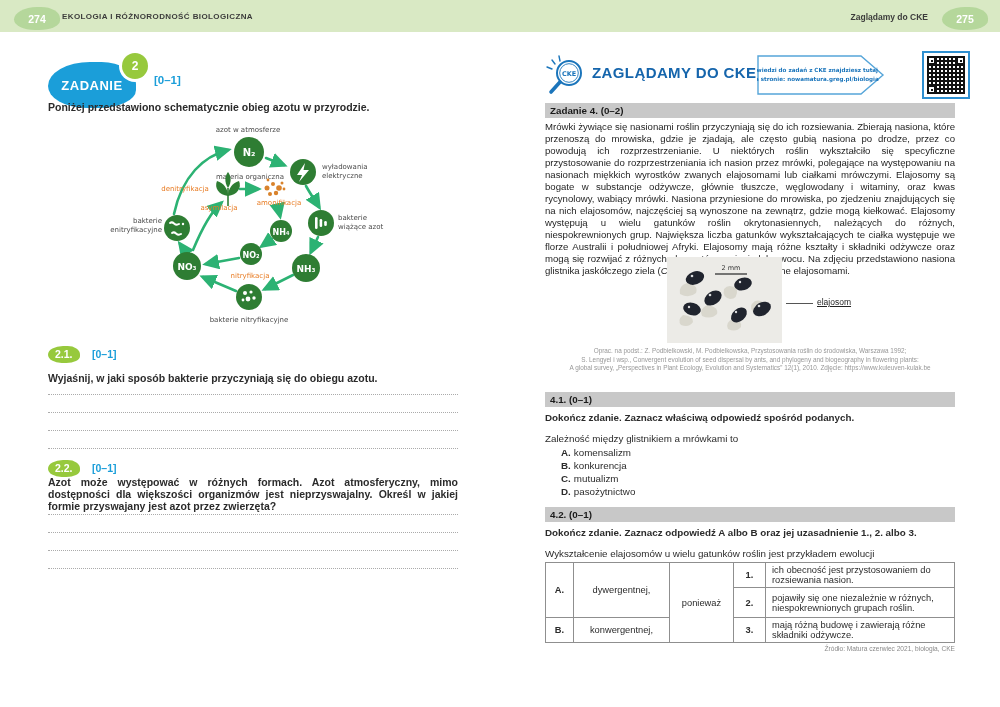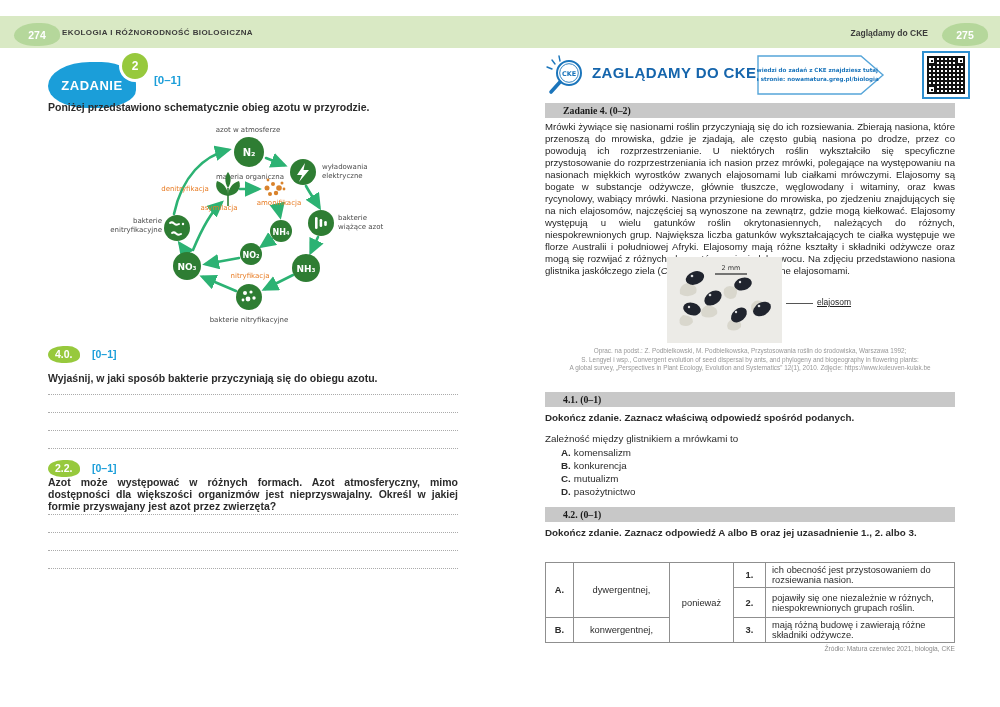--- a/index.html
+++ b/index.html
@@ -1,21 +1,21 @@
 <!DOCTYPE html>
 <html><head>
 <meta charset="utf-8">
 <style>
   html,body{margin:0;padding:0;}
   .spread{position:relative;width:1000px;height:707px;background:#ffffff;overflow:hidden;
           font-family:"Liberation Sans",sans-serif;color:#2b2b2b;}
   .abs{position:absolute;}
 
   
-  .topbar{position:absolute;left:0;top:16px;width:1000px;height:32px;background:#d9e9c4;}
+  .topbar{position:absolute;left:0;top:0;width:1000px;height:32px;background:#d9e9c4;}
   .pagepill{position:absolute;top:7px;width:46px;height:23px;background:#b5d79b;color:#fff;
             font-weight:bold;font-size:10.5px;display:flex;align-items:center;justify-content:center;
             border-radius:55% 45% 50% 50% / 60% 55% 45% 50%;}
   .htitle{position:absolute;top:12px;font-size:8px;font-weight:bold;color:#3c3c3b;letter-spacing:.4px;}
   .htitle-r{position:absolute;top:12px;font-size:8.5px;font-weight:600;color:#3c3c3b;}
 
   
   .task-pill{position:absolute;left:48px;top:62px;width:88px;height:46px;background:#1b9ed9;color:#fff;
              display:flex;align-items:center;justify-content:center;font-weight:bold;font-size:13px;
              border-radius:55% 45% 50% 50% / 60% 55% 45% 55%;letter-spacing:.5px;}
@@ -25,21 +25,21 @@
   .task-points{position:absolute;left:154px;top:74px;color:#1b9ed9;font-weight:bold;font-size:11.5px;}
   .intro{position:absolute;left:48px;top:101px;width:410px;font-size:10.5px;font-weight:600;}
   .subpill{display:inline-block;background:#97c93d;color:#fff;font-weight:bold;font-size:10.5px;
            padding:2.5px 7px;border-radius:55% 45% 50% 50% / 60% 55% 45% 55%;}
   .subpts{color:#1b9ed9;font-weight:bold;font-size:10.5px;margin-left:8px;}
   .qtext{position:absolute;left:48px;width:410px;font-size:10.5px;font-weight:bold;text-align:justify;}
   .dotline{position:absolute;left:48px;width:410px;height:0;border-bottom:1.6px dotted #ababab;}
 
   
   .ckebar{position:absolute;left:545px;width:410px;height:15px;background:#c8c8c8;font-size:9.8px;
-          font-weight:bold;color:#1a1a1a;line-height:15px;padding-left:18px;box-sizing:border-box;font-family:Liberation Serif, serif;}
+          font-weight:bold;color:#1a1a1a;line-height:15px;padding-left:5px;box-sizing:border-box;}
   .cke-title{position:absolute;left:592px;top:64px;font-size:15px;font-weight:bold;color:#1565ac;letter-spacing:.4px;}
   .bodytext{position:absolute;left:545px;top:121px;width:410px;font-size:9.6px;line-height:12px;
             text-align:justify;color:#1f1f1f;}
   .photo{position:absolute;left:667px;top:257px;width:115px;height:86px;background:#ecebe7;}
   .pointer{position:absolute;left:786px;top:303px;width:27px;border-top:1px solid #555;}
   .pointer-label{position:absolute;left:817px;top:297px;font-size:8.5px;color:#222;text-decoration:underline;}
   .caption{position:absolute;left:545px;top:347px;width:410px;text-align:center;font-size:6.4px;
            line-height:8.6px;color:#979797;}
   .instr{position:absolute;left:545px;width:410px;font-size:9.8px;font-weight:bold;}
   .stem{position:absolute;left:545px;width:410px;font-size:9.8px;}
@@ -168,21 +168,21 @@
       <circle cx="135" cy="175" r="2"></circle>
         <circle cx="141" cy="174" r="1.6"></circle>
         <circle cx="138" cy="181" r="2.4"></circle>
       <circle cx="144" cy="180" r="1.7"></circle>
         <circle cx="133" cy="182" r="1.4"></circle>
     </g>
     <text x="139" y="204" font-size="7" fill="#4a4a4a" text-anchor="middle">bakterie nitryfikacyjne</text>
   </svg>
 
   <div class="abs" style="left:48px;top:344px;">
-    <span class="subpill">4.0.</span>
+    <span class="subpill">2.1.</span>
     <span class="subpts">[0–1]</span>
   </div>
   <div class="qtext" style="top:372px;">Wyjaśnij, w jaki sposób bakterie przyczyniają się do obiegu azotu.</div>
   <div class="dotline" style="top:394px;"></div>
   <div class="dotline" style="top:412px;"></div>
   <div class="dotline" style="top:430px;"></div>
   <div class="dotline" style="top:448px;"></div>
 
   <div class="abs" style="left:48px;top:458px;">
     <span class="subpill">2.2.</span>
@@ -269,20 +269,21 @@
   <div class="stem" style="top:433px;">Zależność między glistnikiem a mrówkami to</div>
   <div class="opts">
     <div class="optrow"><b>A.</b><span>komensalizm</span></div>
     <div class="optrow"><b>B.</b><span>konkurencja</span></div>
     <div class="optrow"><b>C.</b><span>mutualizm</span></div>
     <div class="optrow"><b>D.</b><span>pasożytnictwo</span></div>
   </div>
 
   <div class="ckebar" style="top:507px;">4.2. (0–1)</div>
   <div class="instr" style="top:527px;">Dokończ zdanie. Zaznacz odpowiedź A albo B oraz jej uzasadnienie 1., 2. albo 3.</div>
+  <div class="stem" style="top:548px;">Wykształcenie elajosomów u wielu gatunków roślin jest przykładem ewolucji</div>
 
   <table class="choice-table">
     <colgroup>
         <col style="width:28px">
         <col style="width:96px">
         <col style="width:64px">
         <col style="width:32px">
         <col>
       </colgroup>
     <tbody>

